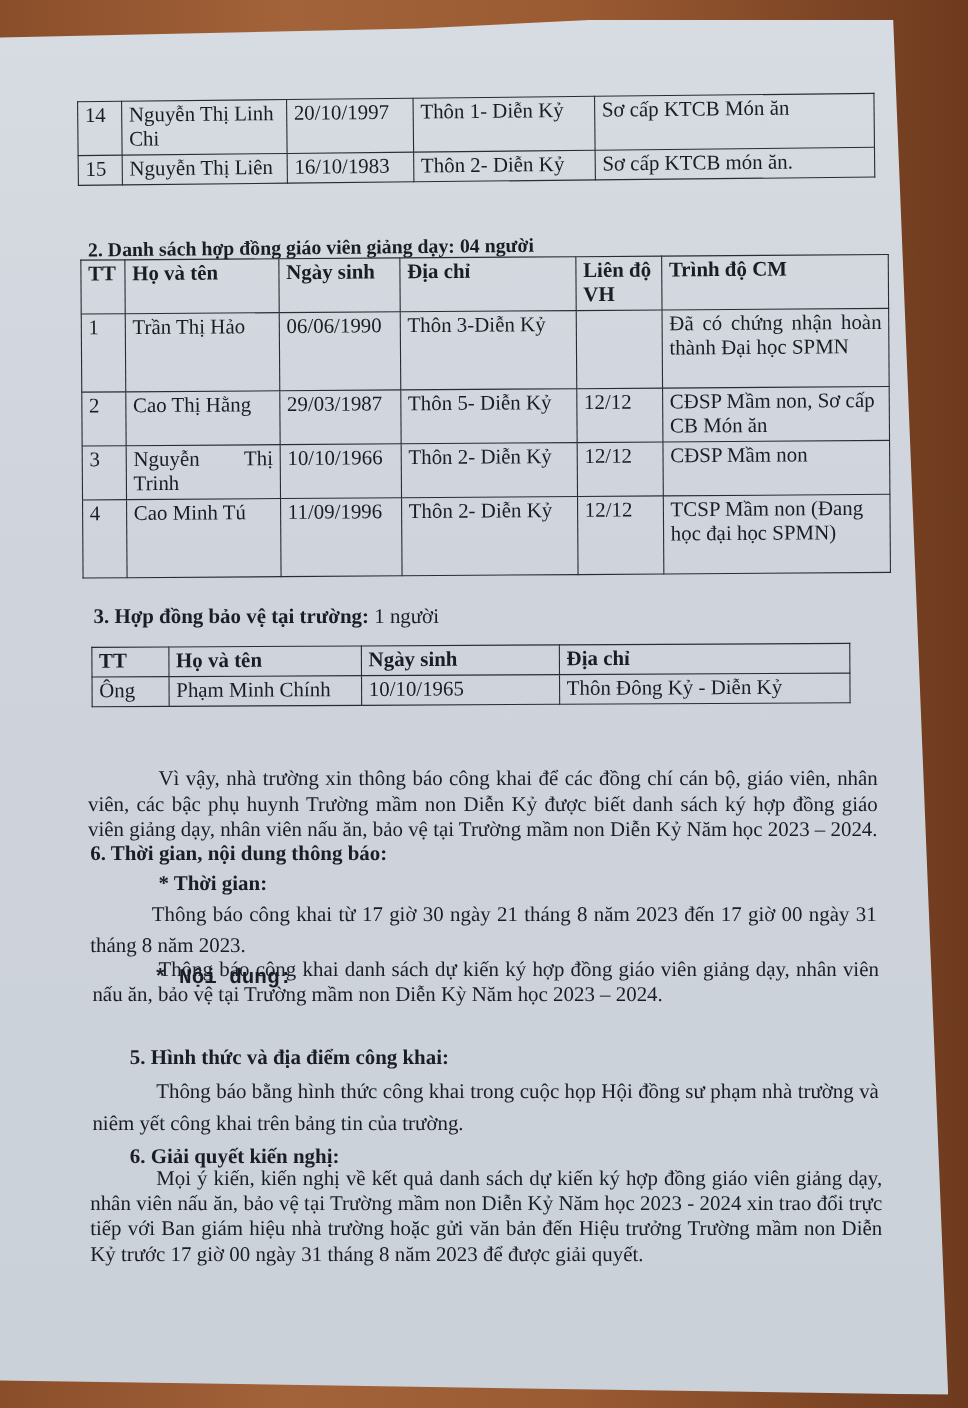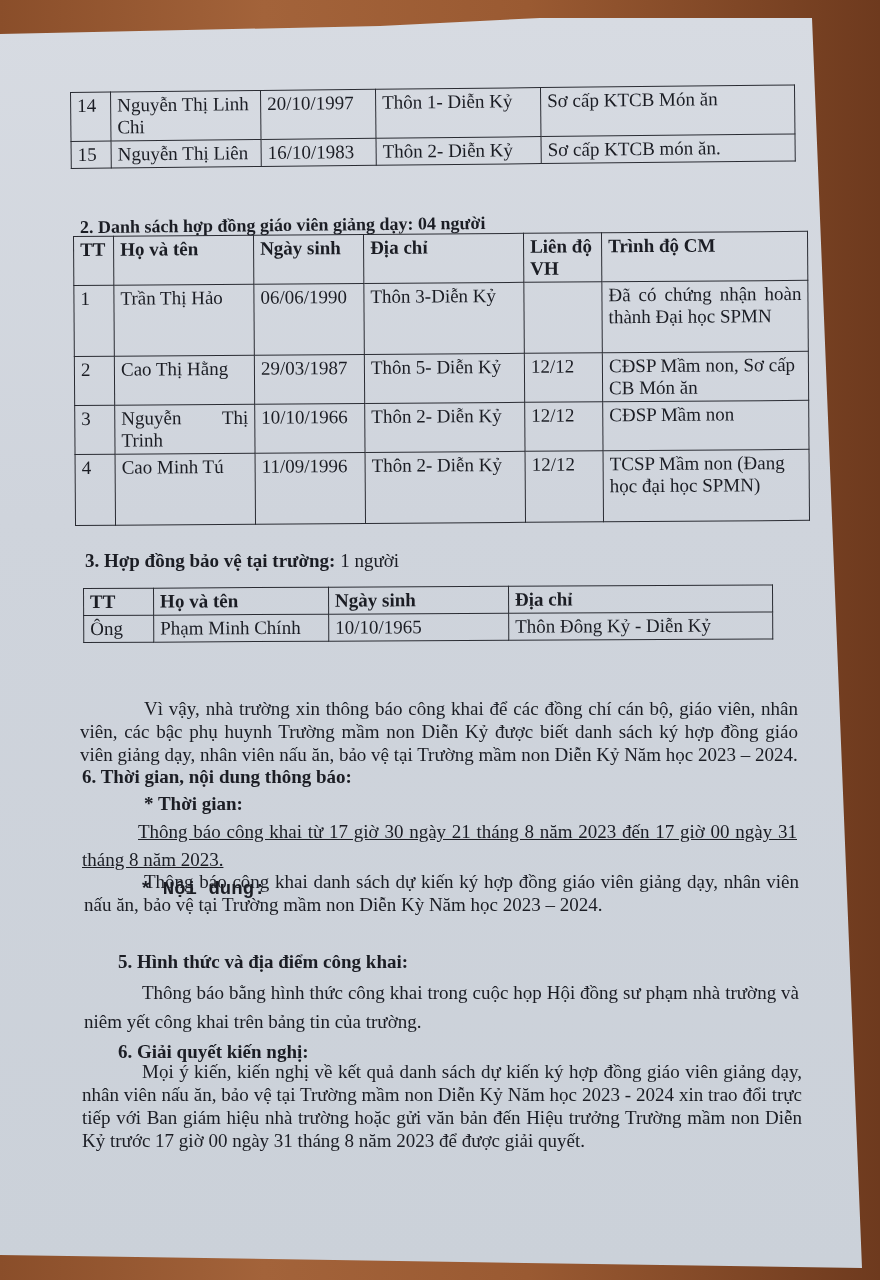--- a/index.html
+++ b/index.html
@@ -136,21 +136,21 @@
       <td>10/10/1965</td>
       <td>Thôn Đông Kỷ - Diễn Kỷ</td>
     </tr>
   </tbody>
     </table>
 
   <div class="p just" style="left:80px; top:672px; width:718px; text-indent:64px; line-height:23px;margin-top:25px;">Vì vậy, nhà trường xin thông báo công khai để các đồng chí cán bộ, giáo viên, nhân viên, các bậc phụ huynh Trường mầm non Diễn Kỷ được biết danh sách ký hợp đồng giáo viên giảng dạy, nhân viên nấu ăn, bảo vệ tại Trường mầm non Diễn Kỷ Năm học 2023 – 2024.</div>
 
   <div class="p b" style="left:82px; top:765px;">6. Thời gian, nội dung thông báo:</div>
   <div class="p b" style="left:144px; top:792px;">* Thời gian:</div>
-  <div class="p just" style="left:82px; top:818px; width:715px; text-indent:56px; line-height:28px;text-decoration:underline;">Thông báo công khai từ 17 giờ 30 ngày 21 tháng 8 năm 2023 đến 17 giờ 00 ngày 31 tháng 8 năm 2023.</div>
+  <div class="p just" style="left:82px; top:818px; width:715px; text-indent:56px; line-height:28px;">Thông báo công khai từ 17 giờ 30 ngày 21 tháng 8 năm 2023 đến 17 giờ 00 ngày 31 tháng 8 năm 2023.</div>
 
   <div class="p b" style="left:140px; top:878px;font-family:Liberation Mono, monospace;">* Nội dung:</div>
   <div class="p just" style="left:84px; top:870px; width:715px; text-indent:60px; line-height:23px;">Thông báo công khai danh sách dự kiến ký hợp đồng giáo viên giảng dạy, nhân viên nấu ăn, bảo vệ tại Trường mầm non Diễn Kỳ Năm học 2023 – 2024.</div>
 
   <div class="p b" style="left:118px; top:950px;">5. Hình thức và địa điểm công khai:</div>
   <div class="p just" style="left:84px; top:978px; width:715px; text-indent:58px; line-height:29px;">Thông báo bằng hình thức công khai trong cuộc họp Hội đồng sư phạm nhà trường và niêm yết công khai trên bảng tin của trường.</div>
 
   <div class="p b" style="left:118px; top:1040px;">6. Giải quyết kiến nghị:</div>
   <div class="p just" style="left:82px; top:1060px; width:720px; text-indent:60px; line-height:23px;">Mọi ý kiến, kiến nghị về kết quả danh sách dự kiến ký hợp đồng giáo viên giảng dạy, nhân viên nấu ăn, bảo vệ tại Trường mầm non Diễn Kỷ Năm học 2023 - 2024 xin trao đổi trực tiếp với Ban giám hiệu nhà trường hoặc gửi văn bản đến Hiệu trưởng Trường mầm non Diễn Kỷ trước 17 giờ 00 ngày 31 tháng 8 năm 2023 để được giải quyết.</div>
 

